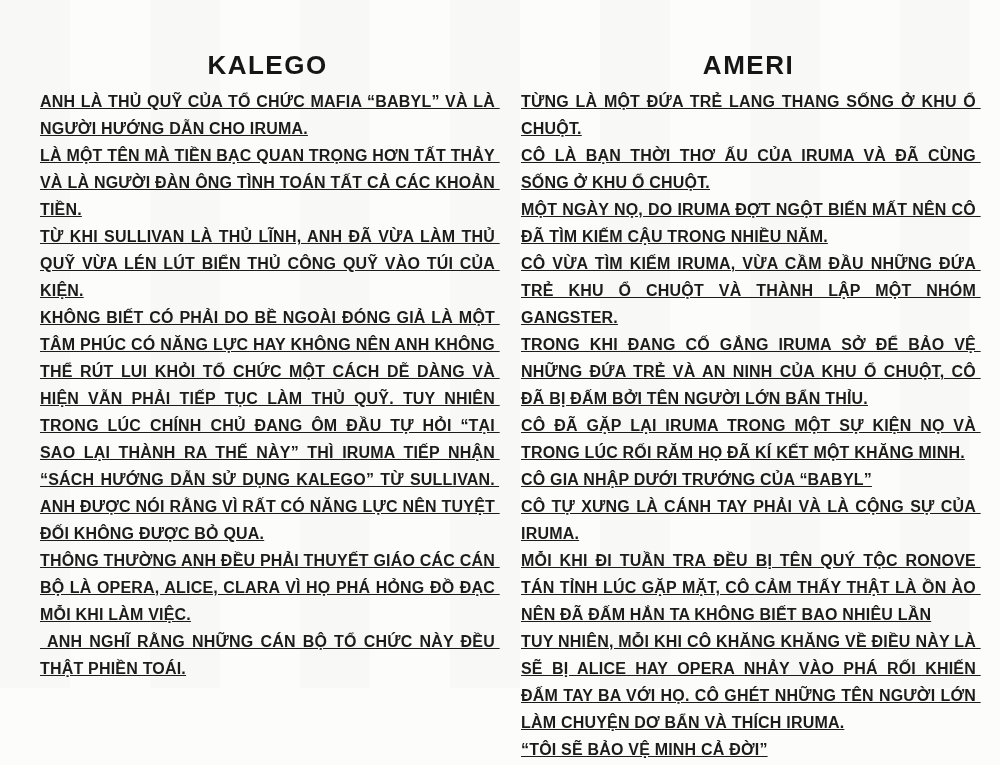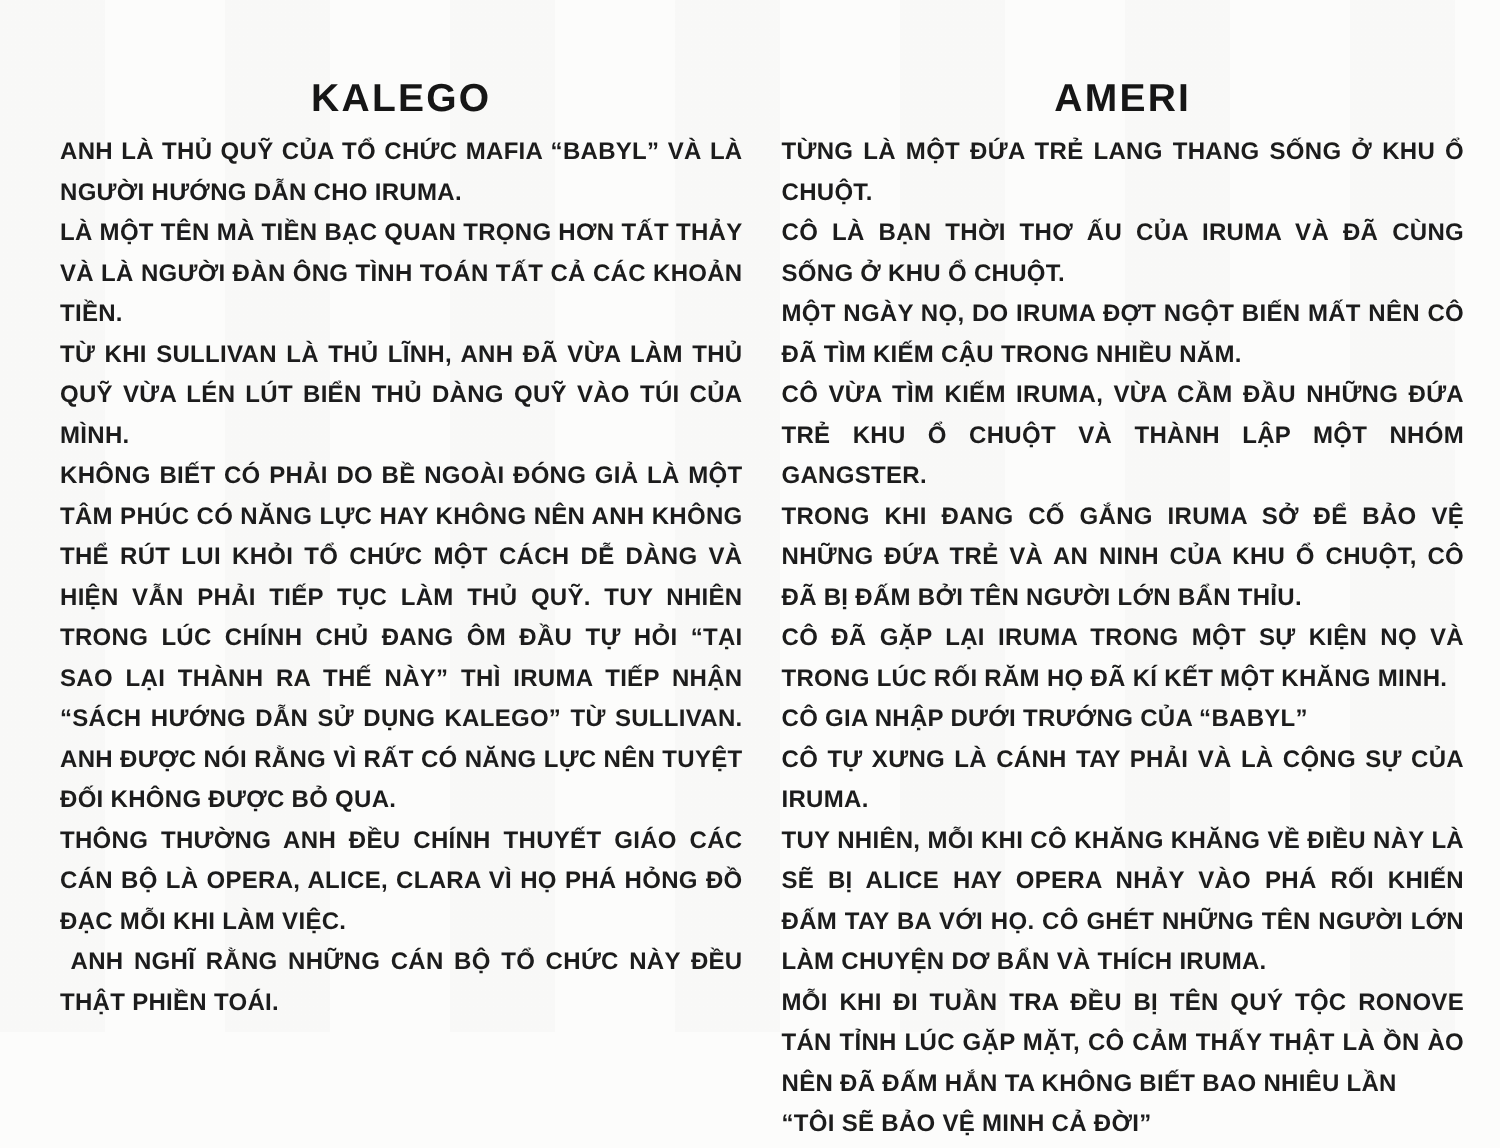--- a/index.html
+++ b/index.html
@@ -45,51 +45,52 @@
   }
   .para {
     margin: 0;
     font-size: 16px;
     font-weight: bold;
     line-height: 27px;
     letter-spacing: 0.2px;
     text-align: justify;
     white-space: pre-wrap; 
     color: #1c1c1c;
+    text-decoration: underline;
   }
 </style>
 </head>
 <body>
 
 <div class="page">
   <div class="columns">
 
     <div class="column">
       <h1 class="title">KALEGO</h1>
       <div class="text">
           <p class="para">ANH LÀ THỦ QUỸ CỦA TỔ CHỨC MAFIA “BABYL” VÀ LÀ NGƯỜI HƯỚNG DẪN CHO IRUMA.</p>
           <p class="para">LÀ MỘT TÊN MÀ TIỀN BẠC QUAN TRỌNG HƠN TẤT THẢY VÀ LÀ NGƯỜI ĐÀN ÔNG TÌNH TOÁN TẤT CẢ CÁC KHOẢN TIỀN.</p>
-          <p class="para">TỪ KHI SULLIVAN LÀ THỦ LĨNH, ANH ĐÃ VỪA LÀM THỦ QUỸ VỪA LÉN LÚT BIỂN THỦ DÀNG QUỸ VÀO TÚI CỦA MÌNH.</p>
+          <p class="para">TỪ KHI SULLIVAN LÀ THỦ LĨNH, ANH ĐÃ VỪA LÀM THỦ QUỸ VỪA LÉN LÚT BIỂN THỦ CÔNG QUỸ VÀO TÚI CỦA KIỆN.</p>
           <p class="para">KHÔNG BIẾT CÓ PHẢI DO BỀ NGOÀI ĐÓNG GIẢ LÀ MỘT TÂM PHÚC CÓ NĂNG LỰC HAY KHÔNG NÊN ANH KHÔNG THỂ RÚT LUI KHỎI TỔ CHỨC MỘT CÁCH DỄ DÀNG VÀ HIỆN VẪN PHẢI TIẾP TỤC LÀM THỦ QUỸ. TUY NHIÊN TRONG LÚC CHÍNH CHỦ ĐANG ÔM ĐẦU TỰ HỎI “TẠI SAO LẠI THÀNH RA THẾ NÀY” THÌ IRUMA TIẾP NHẬN “SÁCH HƯỚNG DẪN SỬ DỤNG KALEGO” TỪ SULLIVAN. ANH ĐƯỢC NÓI RẰNG VÌ RẤT CÓ NĂNG LỰC NÊN TUYỆT ĐỐI KHÔNG ĐƯỢC BỎ QUA.</p>
-          <p class="para">THÔNG THƯỜNG ANH ĐỀU CHÍNH THUYẾT GIÁO CÁC CÁN BỘ LÀ OPERA, ALICE, CLARA VÌ HỌ PHÁ HỎNG ĐỒ ĐẠC MỖI KHI LÀM VIỆC.</p>
+          <p class="para">THÔNG THƯỜNG ANH ĐỀU PHẢI THUYẾT GIÁO CÁC CÁN BỘ LÀ OPERA, ALICE, CLARA VÌ HỌ PHÁ HỎNG ĐỒ ĐẠC MỖI KHI LÀM VIỆC.</p>
           <p class="para"> ANH NGHĨ RẰNG NHỮNG CÁN BỘ TỔ CHỨC NÀY ĐỀU THẬT PHIỀN TOÁI.</p>
         </div>
     </div>
 
     <div class="column">
       <h1 class="title">AMERI</h1>
       <div class="text">
           <p class="para">TỪNG LÀ MỘT ĐỨA TRẺ LANG THANG SỐNG Ở KHU Ổ CHUỘT.</p>
           <p class="para">CÔ LÀ BẠN THỜI THƠ ẤU CỦA IRUMA VÀ ĐÃ CÙNG SỐNG Ở KHU Ổ CHUỘT.</p>
           <p class="para">MỘT NGÀY NỌ, DO IRUMA ĐỢT NGỘT BIẾN MẤT NÊN CÔ ĐÃ TÌM KIẾM CẬU TRONG NHIỀU NĂM.</p>
           <p class="para">CÔ VỪA TÌM KIẾM IRUMA, VỪA CẦM ĐẦU NHỮNG ĐỨA TRẺ KHU Ổ CHUỘT VÀ THÀNH LẬP MỘT NHÓM GANGSTER.</p>
           <p class="para">TRONG KHI ĐANG CỐ GẮNG IRUMA SỞ ĐỂ BẢO VỆ NHỮNG ĐỨA TRẺ VÀ AN NINH CỦA KHU Ổ CHUỘT, CÔ ĐÃ BỊ ĐẤM BỞI TÊN NGƯỜI LỚN BẨN THỈU.</p>
           <p class="para">CÔ ĐÃ GẶP LẠI IRUMA TRONG MỘT SỰ KIỆN NỌ VÀ TRONG LÚC RỐI RĂM HỌ ĐÃ KÍ KẾT MỘT KHĂNG MINH.</p>
           <p class="para">CÔ GIA NHẬP DƯỚI TRƯỚNG CỦA “BABYL”</p>
           <p class="para">CÔ TỰ XƯNG LÀ CÁNH TAY PHẢI VÀ LÀ CỘNG SỰ CỦA IRUMA.</p>
+          <p class="para">MỖI KHI ĐI TUẦN TRA ĐỀU BỊ TÊN QUÝ TỘC RONOVE TÁN TỈNH LÚC GẶP MẶT, CÔ CẢM THẤY THẬT LÀ ỒN ÀO NÊN ĐÃ ĐẤM HẮN TA KHÔNG BIẾT BAO NHIÊU LẦN</p>
           <p class="para">TUY NHIÊN, MỖI KHI CÔ KHĂNG KHĂNG VỀ ĐIỀU NÀY LÀ SẼ BỊ ALICE HAY OPERA NHẢY VÀO PHÁ RỐI KHIẾN ĐẤM TAY BA VỚI HỌ. CÔ GHÉT NHỮNG TÊN NGƯỜI LỚN LÀM CHUYỆN DƠ BẨN VÀ THÍCH IRUMA.</p>
-          <p class="para">MỖI KHI ĐI TUẦN TRA ĐỀU BỊ TÊN QUÝ TỘC RONOVE TÁN TỈNH LÚC GẶP MẶT, CÔ CẢM THẤY THẬT LÀ ỒN ÀO NÊN ĐÃ ĐẤM HẮN TA KHÔNG BIẾT BAO NHIÊU LẦN</p>
           <p class="para">“TÔI SẼ BẢO VỆ MINH CẢ ĐỜI”</p>
         </div>
     </div>
 
   </div>
 </div>
 
 </body></html>

